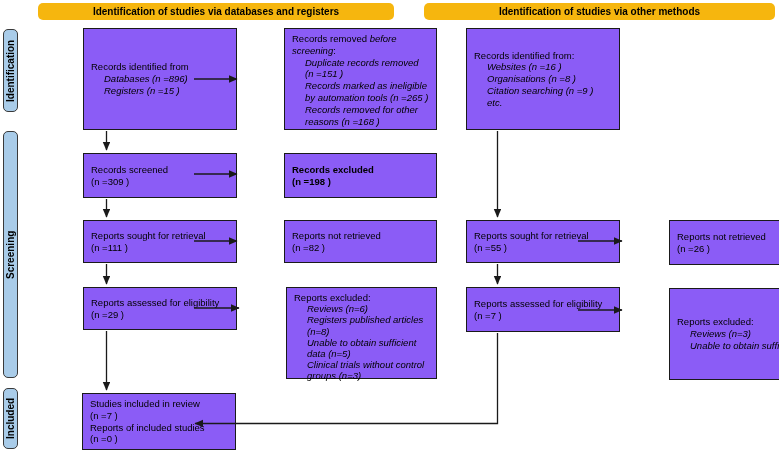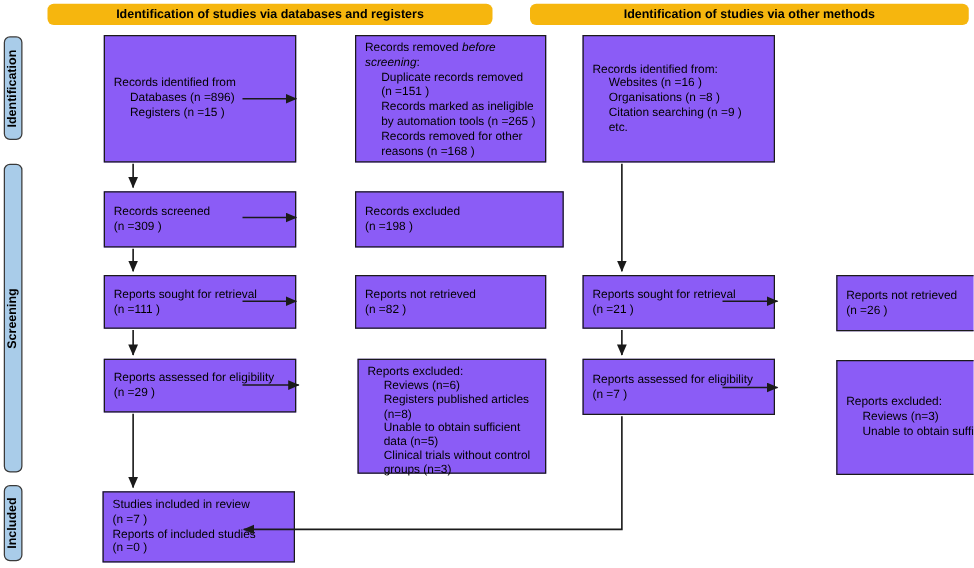--- a/index.html
+++ b/index.html
@@ -25,31 +25,31 @@
   #side-screening{top:131px;height:247px;}
   #side-included{top:388px;height:61px;}
   .box{
     position:absolute;background:#8b5cf6;border:1.5px solid var(--line,#1a1a1a);
     box-sizing:border-box;padding:3px 4px 3px 7px;
     display:flex;flex-direction:column;justify-content:center;
     font-size:9.5px;line-height:11.8px;margin-left:44px;
   }
   .box.top{justify-content:flex-start;padding-top:4px;}
   .ln{white-space:pre-wrap;}
-  .ln.ind1{padding-left:13px;}
+  .ln.ind1{padding-left:13px;font-style:italic;}
   .em{font-style:italic;}
   
   #b-db-identified{left:39px;top:28px;width:154px;height:102px;}
   #b-screened{left:39px;top:153px;width:154px;height:45px;}
   #b-sought-db{left:39px;top:220px;width:154px;height:43px;}
   #b-assessed-db{left:39px;top:287px;width:154px;height:43px;}
   #b-included{left:38px;top:393px;width:154px;height:57px;}
   
   #b-removed{left:240px;top:28px;width:153px;height:102px;}
-  #b-excluded-records{left:240px;top:153px;width:167px;height:45px;}
+  #b-excluded-records{left:240px;top:153px;width:153px;height:45px;font-weight:bold;}
   #b-not-retrieved-db{left:240px;top:220px;width:153px;height:43px;}
   #b-excluded-reports-db{left:242px;top:287px;width:151px;height:92px;line-height:11.2px;}
   
   #b-other-identified{left:422px;top:28px;width:154px;height:102px;}
   #b-sought-other{left:422px;top:220px;width:154px;height:43px;}
   #b-assessed-other{left:422px;top:287px;width:154px;height:45px;}
   
   #b-not-retrieved-other{left:625px;top:220px;width:152px;height:45px;}
   #b-excluded-reports-other{left:625px;top:288px;width:152px;height:92px;}
   #arrows{position:absolute;left:0;top:0;width:779px;height:454px;pointer-events:none;}
@@ -122,21 +122,21 @@
 
   <div class="box" id="b-other-identified">
       <div class="ln"><span>Records identified from:</span></div>
       <div class="ln ind1"><span>Websites (n =16 )</span></div>
       <div class="ln ind1"><span>Organisations (n =8 )</span></div>
       <div class="ln ind1"><span>Citation searching (n =9 )</span></div>
       <div class="ln ind1"><span>etc.</span></div>
     </div>
   <div class="box" id="b-sought-other">
       <div class="ln"><span>Reports sought for retrieval</span></div>
-      <div class="ln"><span>(n =21 )</span></div>
+      <div class="ln"><span>(n =55 )</span></div>
     </div>
   <div class="box" id="b-assessed-other">
       <div class="ln"><span>Reports assessed for eligibility</span></div>
       <div class="ln"><span>(n =7 )</span></div>
     </div>
 
   <div class="box" id="b-not-retrieved-other">
       <div class="ln"><span>Reports not retrieved</span></div>
       <div class="ln"><span>(n =26 )</span></div>
     </div>

